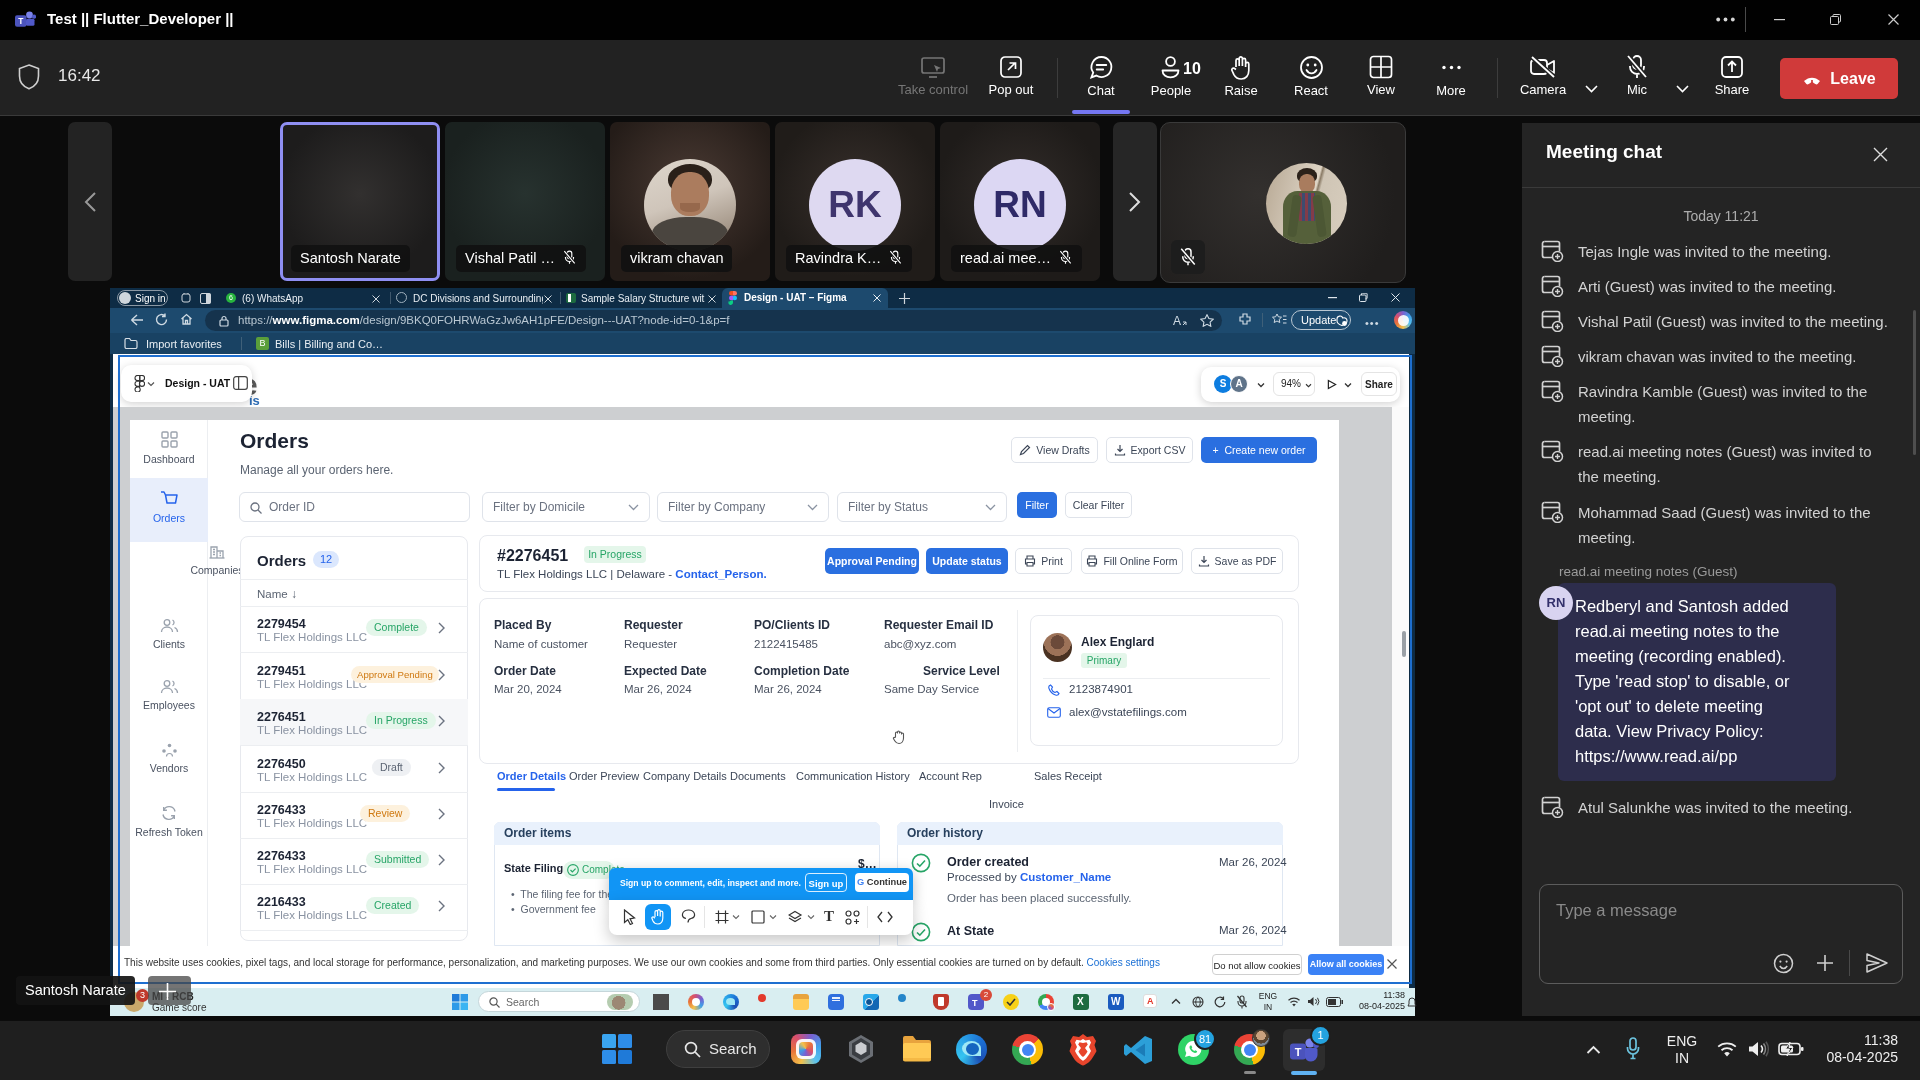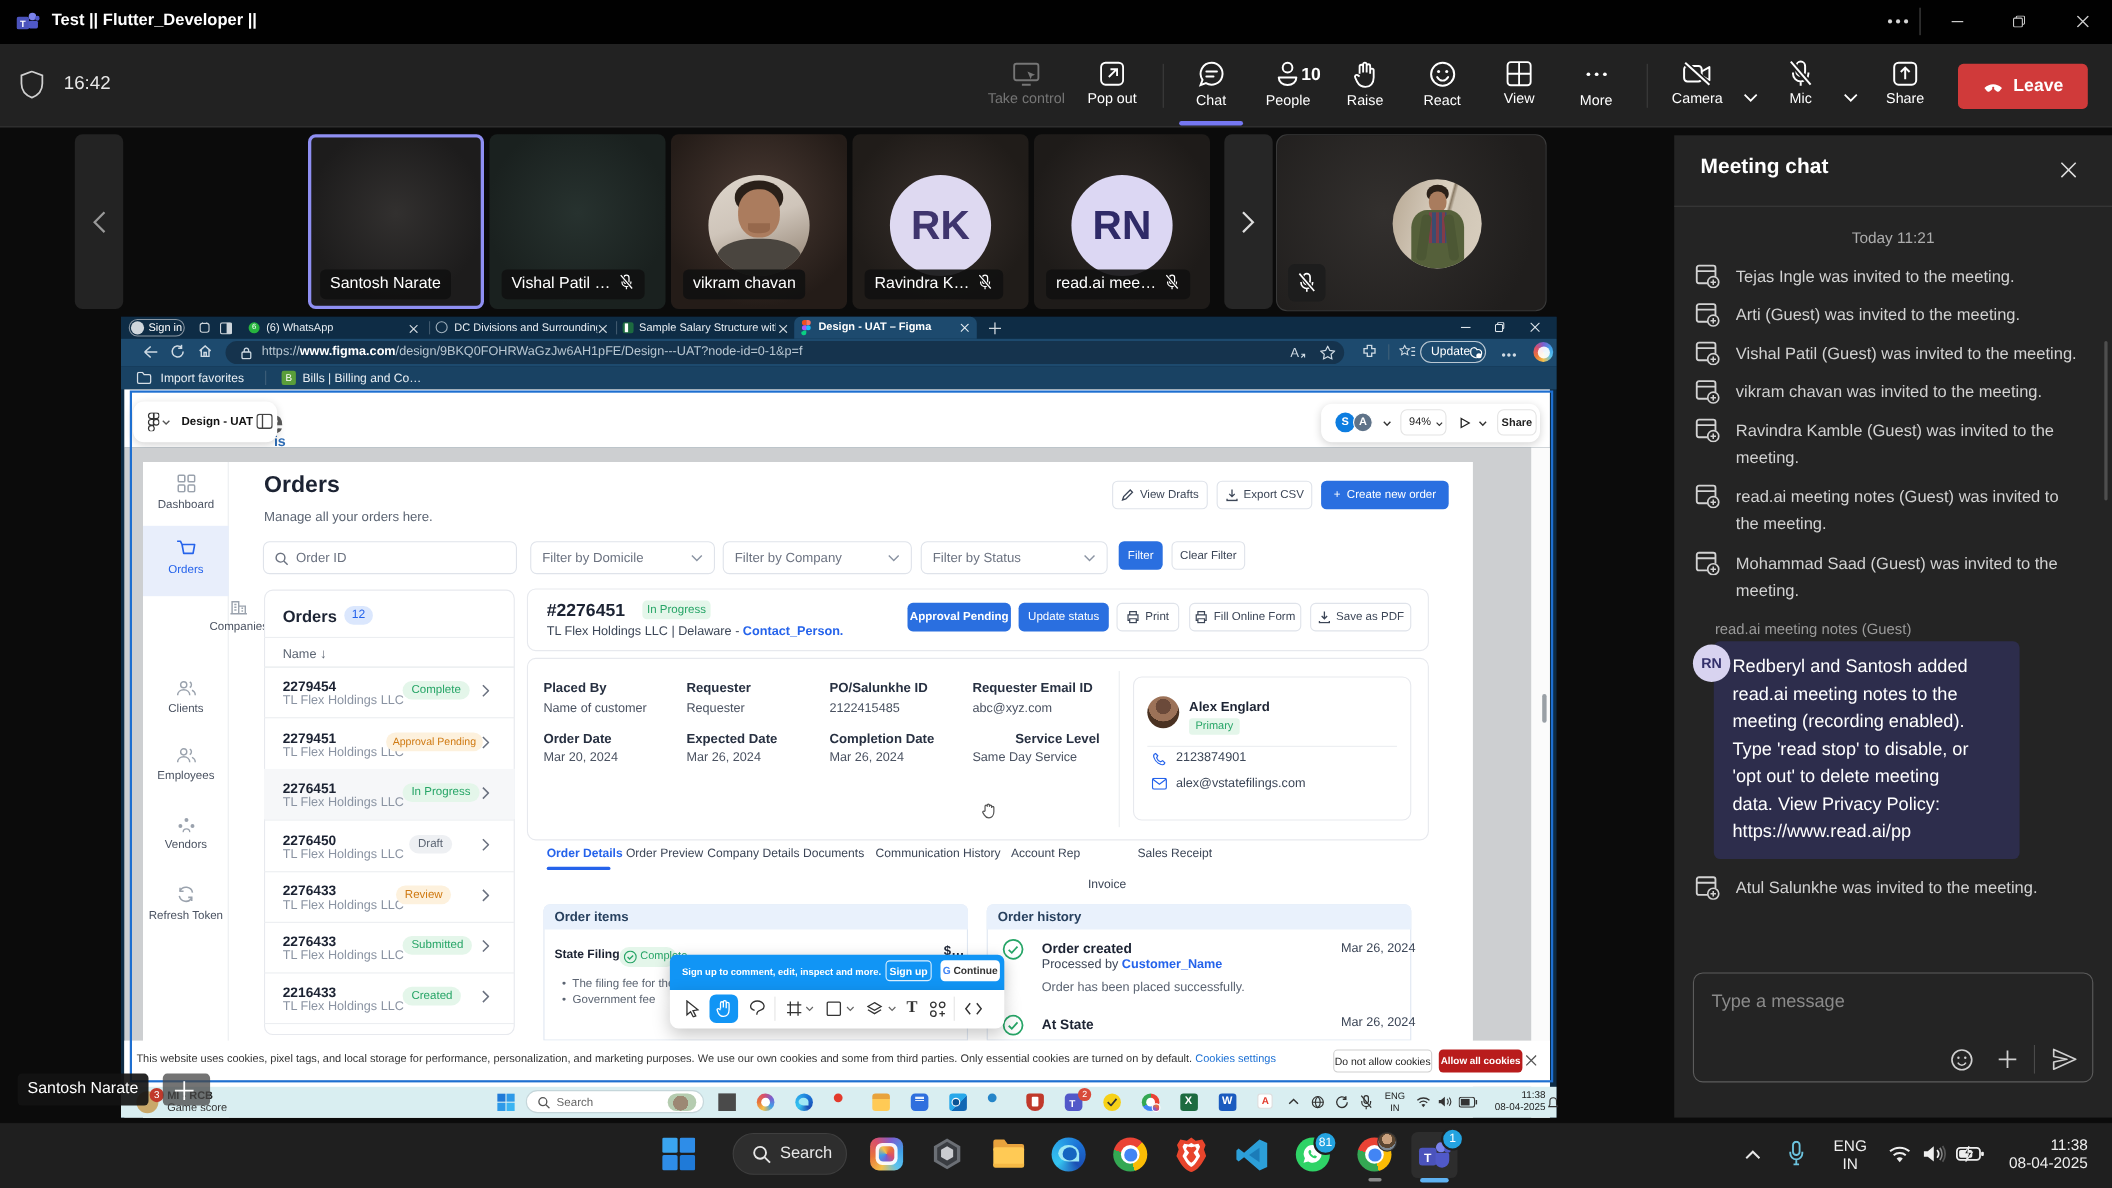--- a/index.html
+++ b/index.html
@@ -558,37 +558,37 @@
           <svg class="abs ochv" style="top:493px" width="7" height="12" viewBox="0 0 7 12">
             <path d="M1 1 L6 6 L1 11" fill="none" stroke="#6b7280" stroke-width="1.4"></path>
           </svg>
         <div class="ordrow" style="top:523px;"></div>
 
         <div class="abs" style="left:366px;top:128px;width:820px;height:57px;background:#fff;border:1px solid #e7e9ee;border-radius:8px;"></div>
         <div class="abs" style="left:384px;top:140px;font-size:16px;font-weight:700;color:#1c2333;">#2276451</div>
         <div class="abs" style="left:471px;top:139px;width:62px;height:17px;background:#e4f6ea;border-radius:4px;color:#27a567;font-size:10.5px;text-align:center;line-height:17px;">In Progress</div>
         <div class="abs" style="left:384px;top:161px;font-size:11.5px;color:#3c4657;">TL Flex Holdings LLC | Delaware - <span style="color:#2563eb;font-weight:700;">Contact_Person.</span></div>
         <div class="btnb" style="left:712px;top:141px;width:94px;font-weight:700;">Approval Pending</div>
-        <div class="btnb" style="left:813px;top:141px;width:82px;font-weight:400;">Update status</div>
+        <div class="btnb" style="left:813px;top:141px;width:82px;font-weight:700;">Update status</div>
         <div class="btno" style="left:902px;top:141px;width:57px;"><svg width="12" height="12" viewBox="0 0 12 12">
               <path d="M3 4 V1 h6 v3 M3 9 H1.5 V4 h9 V9 H9 M3 7.5 h6 V11 H3 Z" fill="none" stroke="#3c4657" stroke-width="1.1"></path>
             </svg>Print</div>
         <div class="btno" style="left:968px;top:141px;width:102px;"><svg width="12" height="12" viewBox="0 0 12 12">
               <path d="M3 4 V1 h6 v3 M3 9 H1.5 V4 h9 V9 H9 M3 7.5 h6 V11 H3 Z" fill="none" stroke="#3c4657" stroke-width="1.1"></path>
             </svg>Fill Online Form</div>
         <div class="btno" style="left:1078px;top:141px;width:92px;"><svg width="12" height="12" viewBox="0 0 12 12">
               <path d="M6 1 v6 M3.5 5 L6 7.5 L8.5 5 M1.5 9.5 v1.5 h9 V9.5" fill="none" stroke="#3c4657" stroke-width="1.2"></path>
             </svg>Save as PDF</div>
 
         <div class="abs" style="left:366px;top:191px;width:820px;height:166px;background:#fff;border:1px solid #e7e9ee;border-radius:8px;"></div>
         <div class="dlbl" style="left:381px;top:211px;">Placed By</div>
           <div class="dval" style="left:381px;top:231px;">Name of customer</div>
         <div class="dlbl" style="left:511px;top:211px;">Requester</div>
           <div class="dval" style="left:511px;top:231px;">Requester</div>
-        <div class="dlbl" style="left:641px;top:211px;">PO/Salunkhe ID</div>
+        <div class="dlbl" style="left:641px;top:211px;">PO/Clients ID</div>
           <div class="dval" style="left:641px;top:231px;">2122415485</div>
         <div class="dlbl" style="left:771px;top:211px;">Requester Email ID</div>
           <div class="dval" style="left:771px;top:231px;">abc@xyz.com</div>
         <div class="dlbl" style="left:381px;top:257px;">Order Date</div>
           <div class="dval" style="left:381px;top:276px;">Mar 20, 2024</div>
         <div class="dlbl" style="left:511px;top:257px;">Expected Date</div>
           <div class="dval" style="left:511px;top:276px;">Mar 26, 2024</div>
         <div class="dlbl" style="left:641px;top:257px;">Completion Date</div>
           <div class="dval" style="left:641px;top:276px;">Mar 26, 2024</div>
         <div class="dlbl" style="left:771px;top:257px;margin-left:39px;">Service Level</div>
@@ -705,21 +705,21 @@
             </svg>
         </div>
 
         <div class="abs" style="left:1279px;top:0;width:17px;height:609px;background:#fbfbfb;"></div>
         <div class="abs" style="left:1289px;top:224px;width:4px;height:26px;background:#9aa0a6;border-radius:2px;"></div>
       </div>
 
       <div class="abs" style="left:3px;top:658px;width:1296px;height:42px;background:#fff;">
         <div class="abs" style="left:11px;top:11px;width:1085px;font-size:10px;color:#333;white-space:nowrap;overflow:hidden;">This website uses cookies, pixel tags, and local storage for performance, personalization, and marketing purposes. We use our own cookies and some from third parties. Only essential cookies are turned on by default. <span style="color:#1a6fd4;">Cookies settings</span></div>
         <div class="abs" style="left:1099px;top:8px;width:90px;height:21px;border:1px solid #d0d0d0;border-radius:4px;font-size:9.5px;color:#222;text-align:center;line-height:21px;white-space:nowrap;">Do not allow cookies</div>
-        <div class="abs" style="left:1195px;top:8px;width:76px;height:21px;background:#b91c1c;border-radius:4px;font-size:9px;font-weight:700;color:#fff;text-align:center;line-height:21px;white-space:nowrap;">Allow all cookies</div>
+        <div class="abs" style="left:1195px;top:8px;width:76px;height:21px;background:#3b82f6;border-radius:4px;font-size:9px;font-weight:700;color:#fff;text-align:center;line-height:21px;white-space:nowrap;">Allow all cookies</div>
         <svg class="abs" style="left:1274px;top:13px" width="10" height="10">
             <path d="M0.5 0.5 L9.5 9.5 M9.5 0.5 L0.5 9.5" stroke="#555" stroke-width="1.2"></path>
           </svg>
       </div>
 
       <div id="ssbar" class="abs" style="left:0;top:700px;width:1305px;height:28px;background:#d9eef1;">
 
         <div class="abs" style="left:14px;top:4px;width:20px;height:20px;border-radius:50%;background:#c9a86a;"></div>
         <div class="abs" style="left:26px;top:1px;width:13px;height:13px;border-radius:50%;background:#c0392b;color:#fff;font-size:9px;text-align:center;line-height:13px;">3</div>
         <div class="abs" style="left:42px;top:3px;font-size:10px;color:#222;font-weight:700;">MI - RCB</div>

